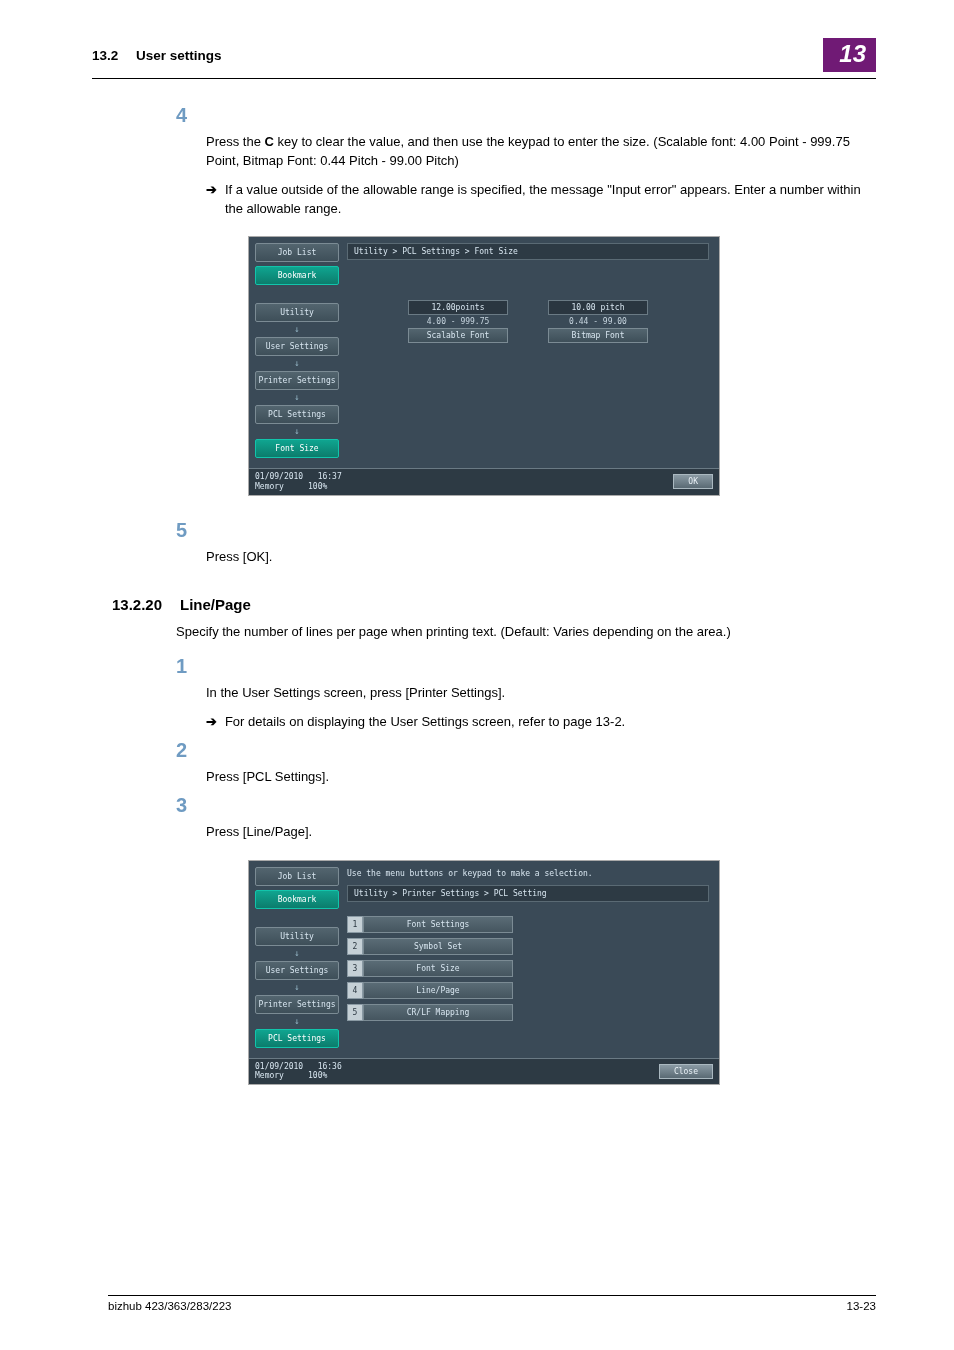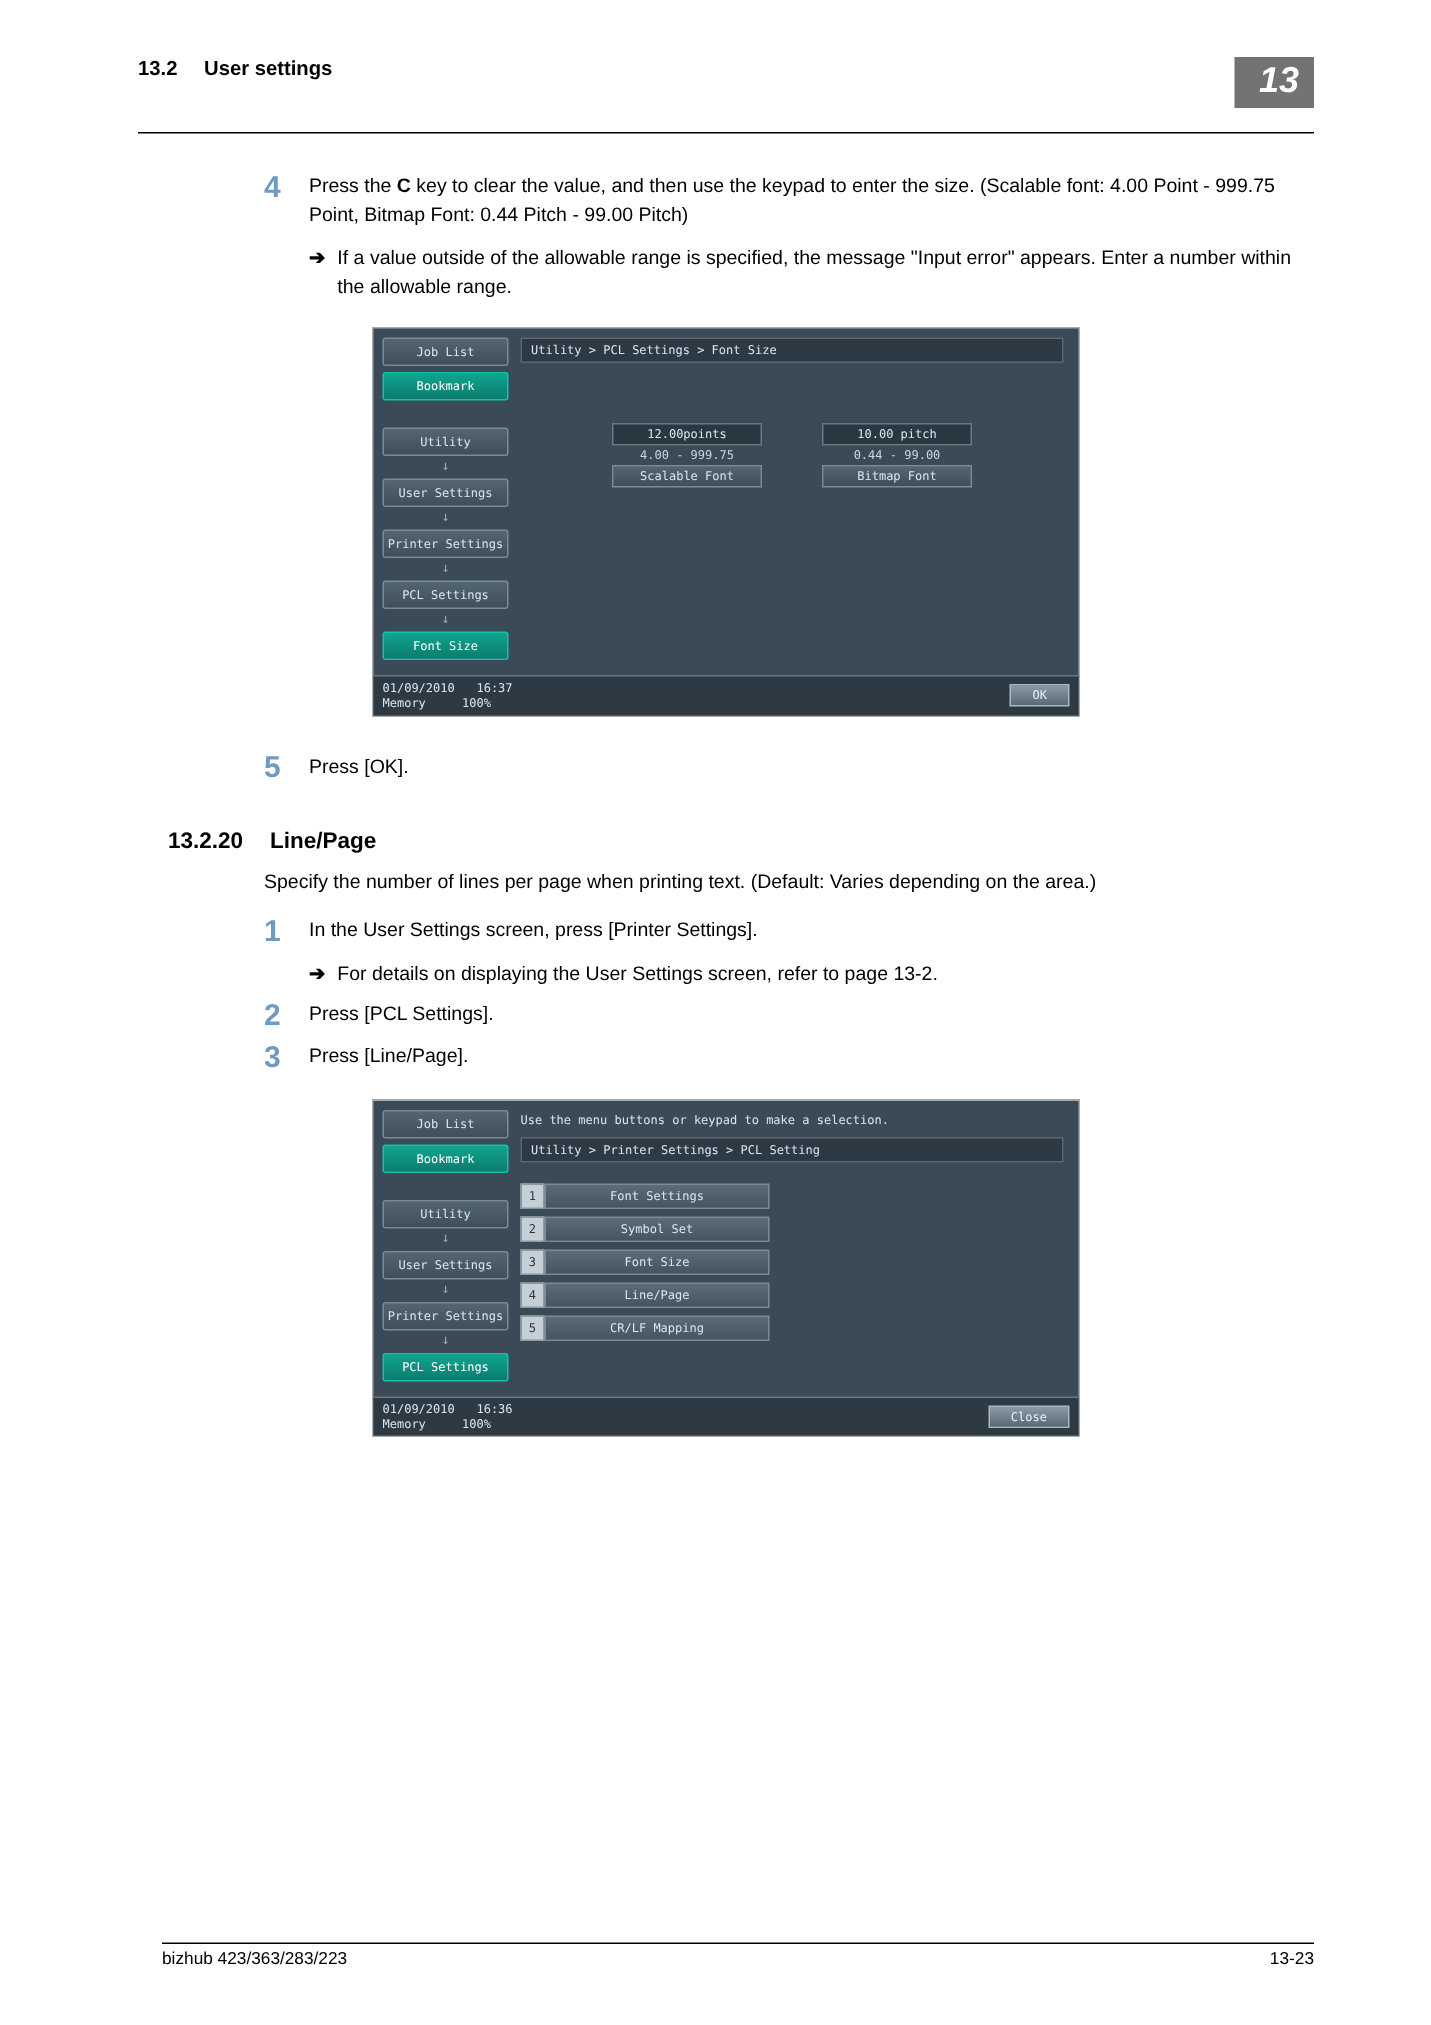--- a/index.html
+++ b/index.html
@@ -10,33 +10,33 @@
     background: #fff;
     width: 954px;
     height: 1350px;
     position: relative;
   }
   .page {
     padding: 38px 78px 0 92px;
   }
   .header-row {
     display: flex;
-    align-items: flex-start;
+    align-items: center;
     border-bottom: 1.5px solid #000;
-    padding-bottom: 16px;
+    padding-bottom: 6px;
     margin-bottom: 26px;
   }
   .header-left {
     font-weight: bold;
     font-size: 13.5px;
   }
   .header-num { margin-right: 14px; }
   .header-badge {
     margin-left: auto;
-    background: #737373;
+    background: #701a75;
     color: #fff;
     font-weight: bold;
     font-style: italic;
     font-size: 24px;
     padding: 2px 10px 4px 16px;
   }
   .step-row {
     display: flex;
     margin-left: 84px;
     margin-bottom: 8px;
@@ -45,20 +45,21 @@
     color: #6f9bc2;
     font-weight: bold;
     font-size: 20px;
     width: 30px;
     flex-shrink: 0;
     line-height: 1;
   }
   .step-body {
     flex: 1;
     line-height: 1.45;
+    margin-top: 28px;
   }
   .sub-bullet {
     display: flex;
     margin-top: 10px;
     margin-left: 0;
   }
   .arrow {
     font-weight: bold;
     margin-right: 8px;
     font-size: 13px;

